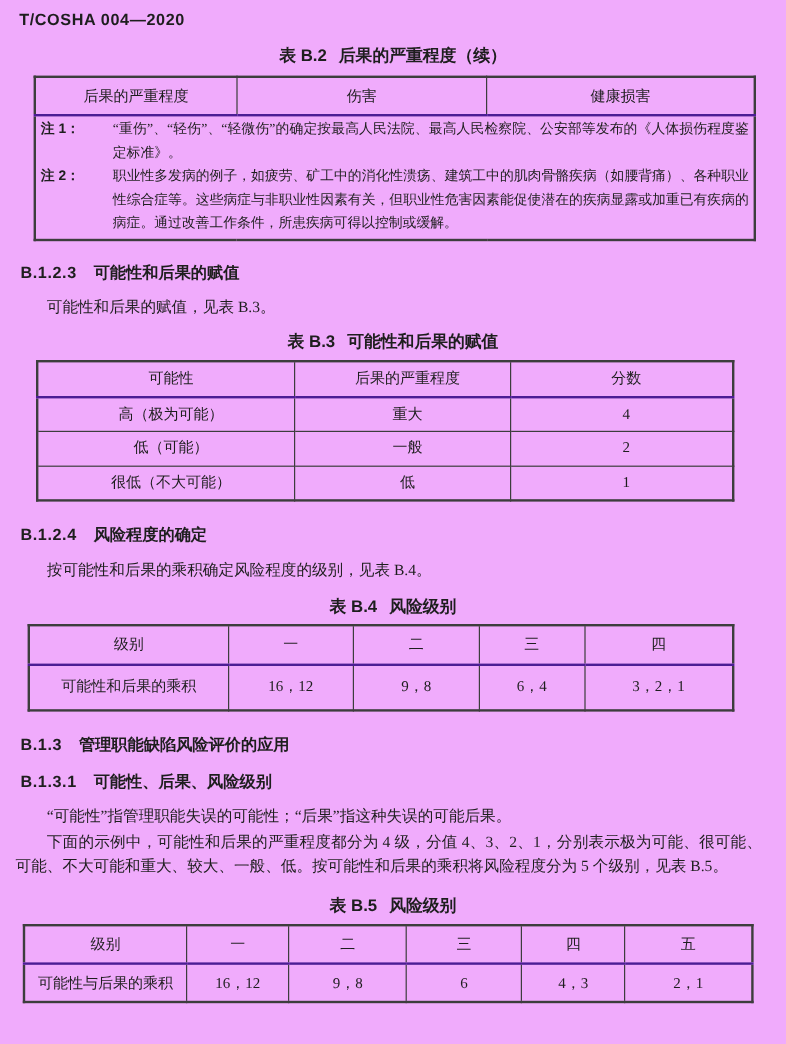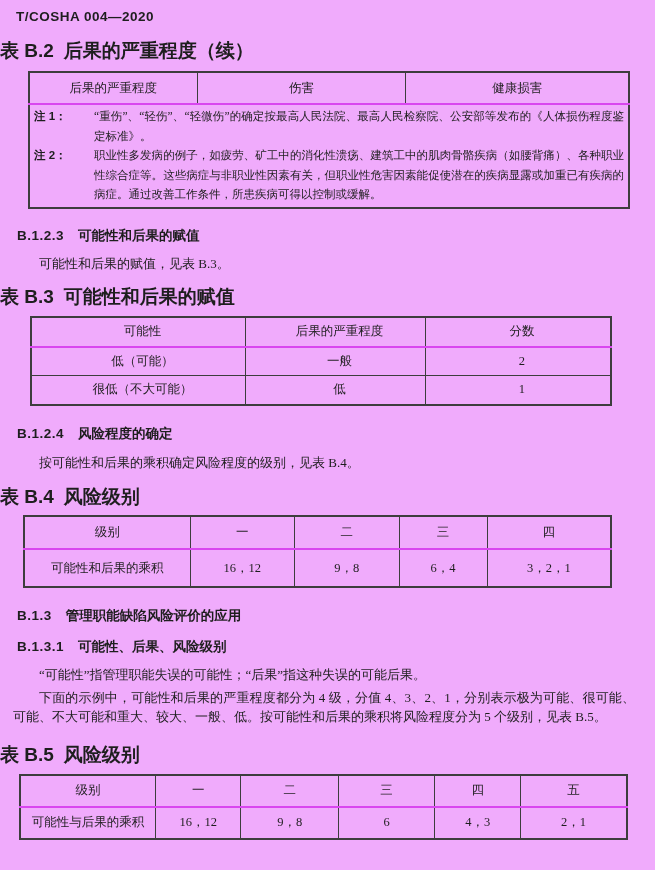--- a/index.html
+++ b/index.html
@@ -16,23 +16,24 @@
   }
   .doc-number{
     padding-top:9px;
     margin-left:16px;
     font-family:"Liberation Sans","DejaVu Sans",sans-serif;
     font-weight:bold;
     font-size:13.5px;
     letter-spacing:.5px;
   }
   .table-title{
-    font-family:"Liberation Sans","DejaVu Sans",sans-serif;
-    font-weight:bold;
-    font-size:19px;
+    text-align:center;
+    font-family:"Liberation Sans","DejaVu Sans",sans-serif;
+    font-weight:bold;
+    font-size:14px;
   }
   .tt-num{margin-right:10px;}
   .heading{
     margin-left:17px;
     font-family:"Liberation Sans","DejaVu Sans",sans-serif;
     font-weight:bold;
     font-size:13.5px;
   }
   .h-num{margin-right:14px;letter-spacing:.5px;}
   .para{
@@ -47,21 +48,21 @@
     table-layout:fixed;
   }
   table.tbl td{
     border:1px solid #3d3d3d;
     text-align:center;
     vertical-align:middle;
     font-size:12.5px;
     padding:2px 4px;
     overflow:hidden;
   }
-  table.tbl tr.head td{border-bottom:2px solid #d946ef;}
+  table.tbl tr.head td{border-bottom:2px solid #4c1d95;}
   table.b2{margin:7px 0 0 28px;width:602px;}
   table.b2 tr.head td{height:26px;}
   td.notes-cell{padding:5px 8px 7px 6px;text-align:left;}
   .note{
     display:flex;
     font-size:11.5px;
     line-height:19.5px;
     text-align:justify;
     gap:24px;
   }
@@ -146,20 +147,25 @@
         <col style="width:31%">
         <col style="width:32%">
       </colgroup>
     <tbody>
         <tr class="head">
       <td>可能性</td>
       <td>后果的严重程度</td>
       <td>分数</td>
     </tr>
     <tr>
+      <td>高（极为可能）</td>
+      <td>重大</td>
+      <td>4</td>
+    </tr>
+    <tr>
       <td>低（可能）</td>
       <td>一般</td>
       <td>2</td>
     </tr>
     <tr>
       <td>很低（不大可能）</td>
       <td>低</td>
       <td>1</td>
     </tr>
   </tbody>

